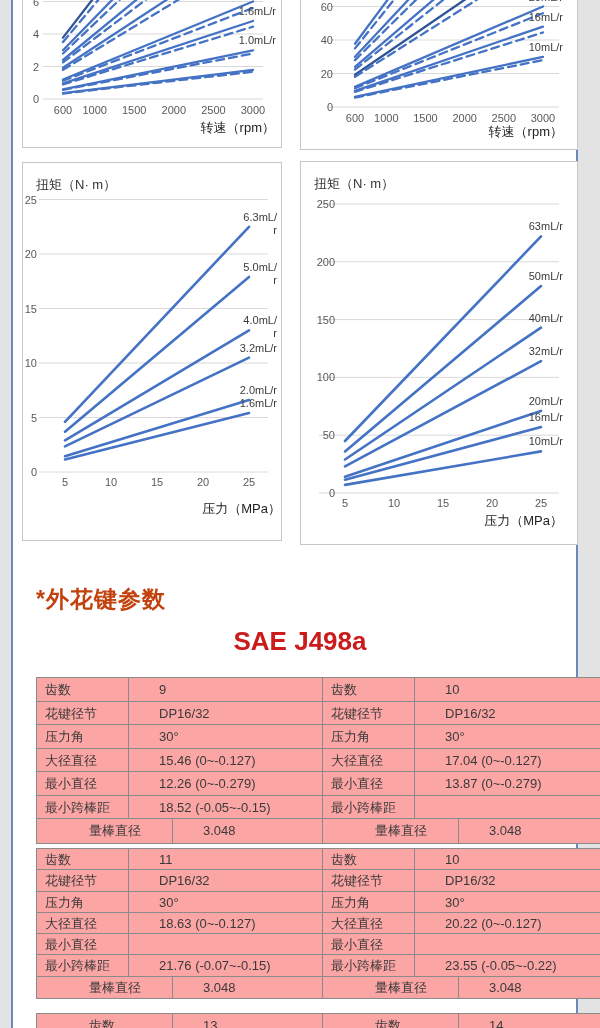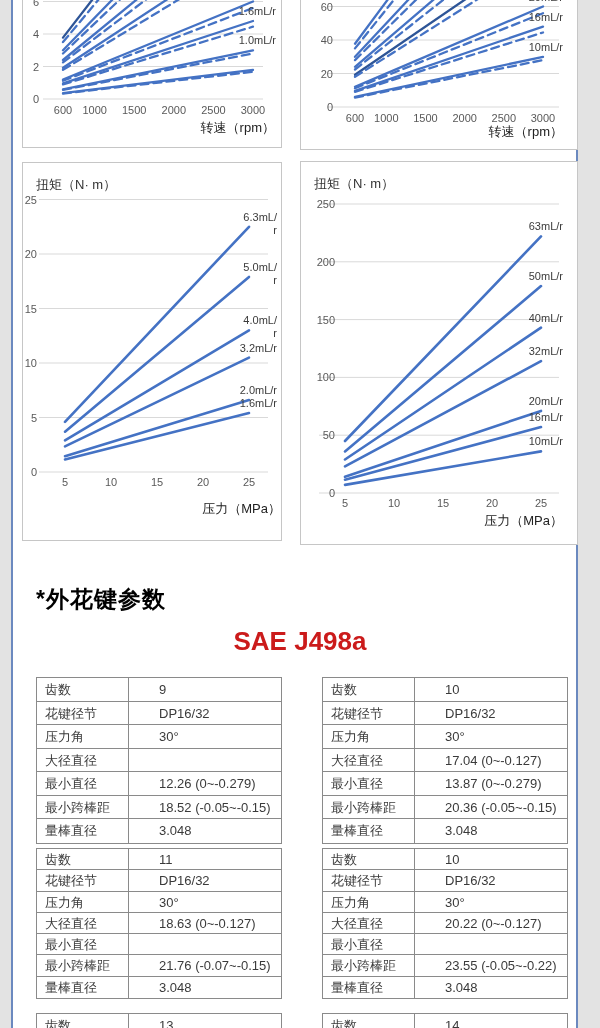--- a/index.html
+++ b/index.html
@@ -9,27 +9,27 @@
   .side-line{position:absolute;top:0;width:2px;height:1028px;background:#6b89bf;}
   .side-line.left{left:11px;}
   .side-line.right{left:576px;}
   .chart-box{position:absolute;background:#fff;border:1px solid #c6c6c6;box-sizing:border-box;}
   .chart-box svg{display:block;}
   text.tick{font-size:11px;fill:#595959;font-family:"Liberation Sans",sans-serif;}
   text.slabel{font-size:11px;fill:#3b3b3b;font-family:"Liberation Sans",sans-serif;}
   text.ctitle{font-size:13px;fill:#333;font-family:"Liberation Sans",sans-serif;}
   text.xlab{font-size:13px;fill:#222;font-family:"Liberation Sans",sans-serif;}
   .section-title{position:absolute;left:36px;top:584px;margin:0;font-size:23px;font-weight:bold;
-        color:#000000;letter-spacing:1px;}
+        color:#c2410c;letter-spacing:1px;}
   .sae-heading{position:absolute;left:0;top:626px;width:600px;text-align:center;
         font-size:26px;font-weight:bold;color:#cb1b1b;}
   .tables{position:absolute;left:0;top:677px;width:600px;}
-  .spline-table{position:absolute;border:1px solid #8a8a8a;background:#ffffff;box-sizing:border-box;}
+  .spline-table{position:absolute;border:1px solid #8a8a8a;background:#fca5a5;box-sizing:border-box;}
   .tr{display:flex;border-bottom:1px solid #8a8a8a;box-sizing:border-box;}
-  .tr:last-child{border-bottom:none;}
+  .tr:last-child{border-bottom:none;margin-left:44px;}
   .td{font-size:13px;color:#3a3a3a;white-space:nowrap;overflow:hidden;box-sizing:border-box;}
   .td.lab{width:92px;border-right:1px solid #8a8a8a;padding-left:8px;}
   .td.val{width:152px;padding-left:30px;}
 </style>
 </head>
 <body>
 
 <div class="page">
   <div class="content"></div>
   <div class="side-line left"></div>
@@ -196,20 +196,21 @@
         <div class="tr" style="height: 23.5px; line-height: 23.5px;">
           <div class="td lab">花键径节</div>
           <div class="td val">DP16/32</div>
         </div>
         <div class="tr" style="height: 23.5px; line-height: 23.5px;">
           <div class="td lab">压力角</div>
           <div class="td val">30°</div>
         </div>
         <div class="tr" style="height: 23.5px; line-height: 23.5px;">
           <div class="td lab">大径直径</div>
+          <div class="td val">15.46 (0~-0.127)</div>
         </div>
         <div class="tr" style="height: 23.5px; line-height: 23.5px;">
           <div class="td lab">最小直径</div>
           <div class="td val">12.26 (0~-0.279)</div>
         </div>
         <div class="tr" style="height: 23.5px; line-height: 23.5px;">
           <div class="td lab">最小跨棒距</div>
           <div class="td val">18.52 (-0.05~-0.15)</div>
         </div>
         <div class="tr" style="height: 23.5px; line-height: 23.5px;">
@@ -233,21 +234,20 @@
         <div class="tr" style="height: 23.5px; line-height: 23.5px;">
           <div class="td lab">大径直径</div>
           <div class="td val">17.04 (0~-0.127)</div>
         </div>
         <div class="tr" style="height: 23.5px; line-height: 23.5px;">
           <div class="td lab">最小直径</div>
           <div class="td val">13.87 (0~-0.279)</div>
         </div>
         <div class="tr" style="height: 23.5px; line-height: 23.5px;">
           <div class="td lab">最小跨棒距</div>
-          <div class="td val">20.36 (-0.05~-0.15)</div>
         </div>
         <div class="tr" style="height: 23.5px; line-height: 23.5px;">
           <div class="td lab">量棒直径</div>
           <div class="td val">3.048</div>
         </div>
       </div>
       <div class="spline-table" style="left: 36px; top: 171px;">
         <div class="tr" style="height: 21.3px; line-height: 21.3px;">
           <div class="td lab">齿数</div>
           <div class="td val">11</div>

